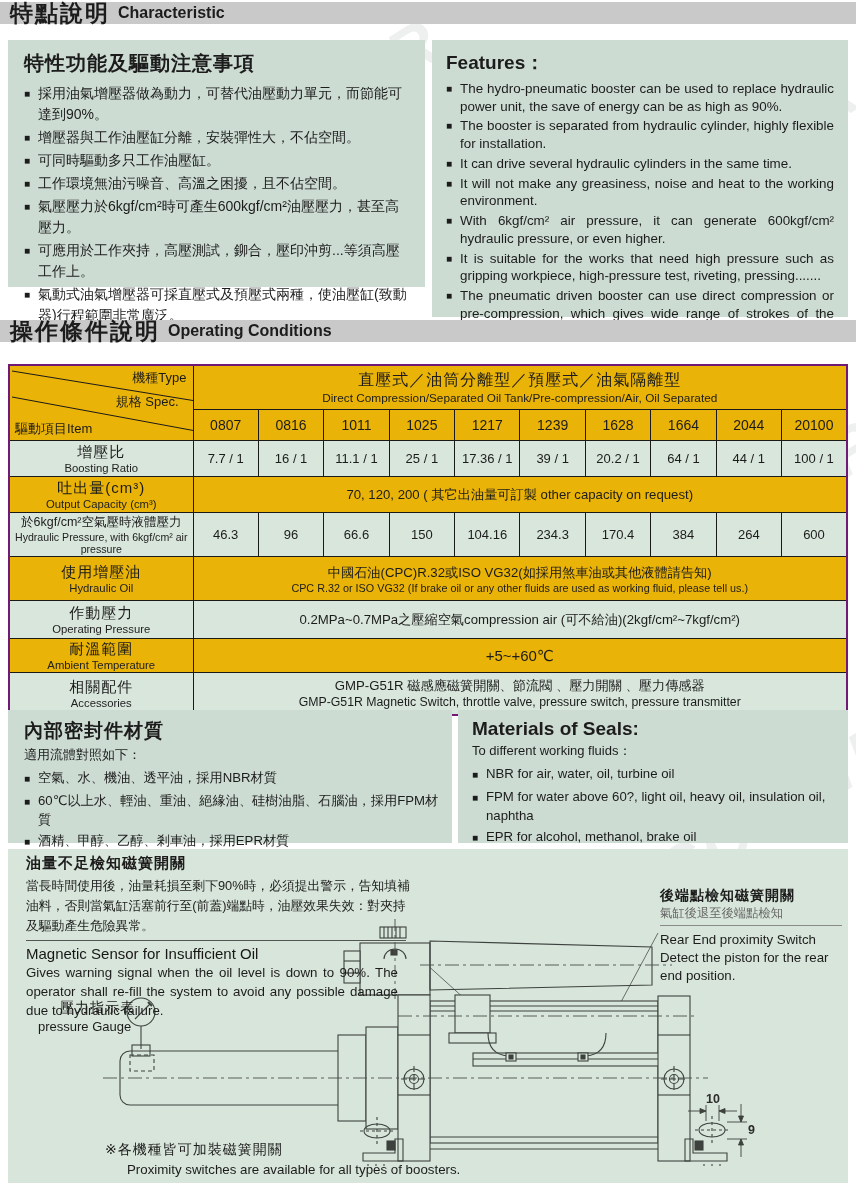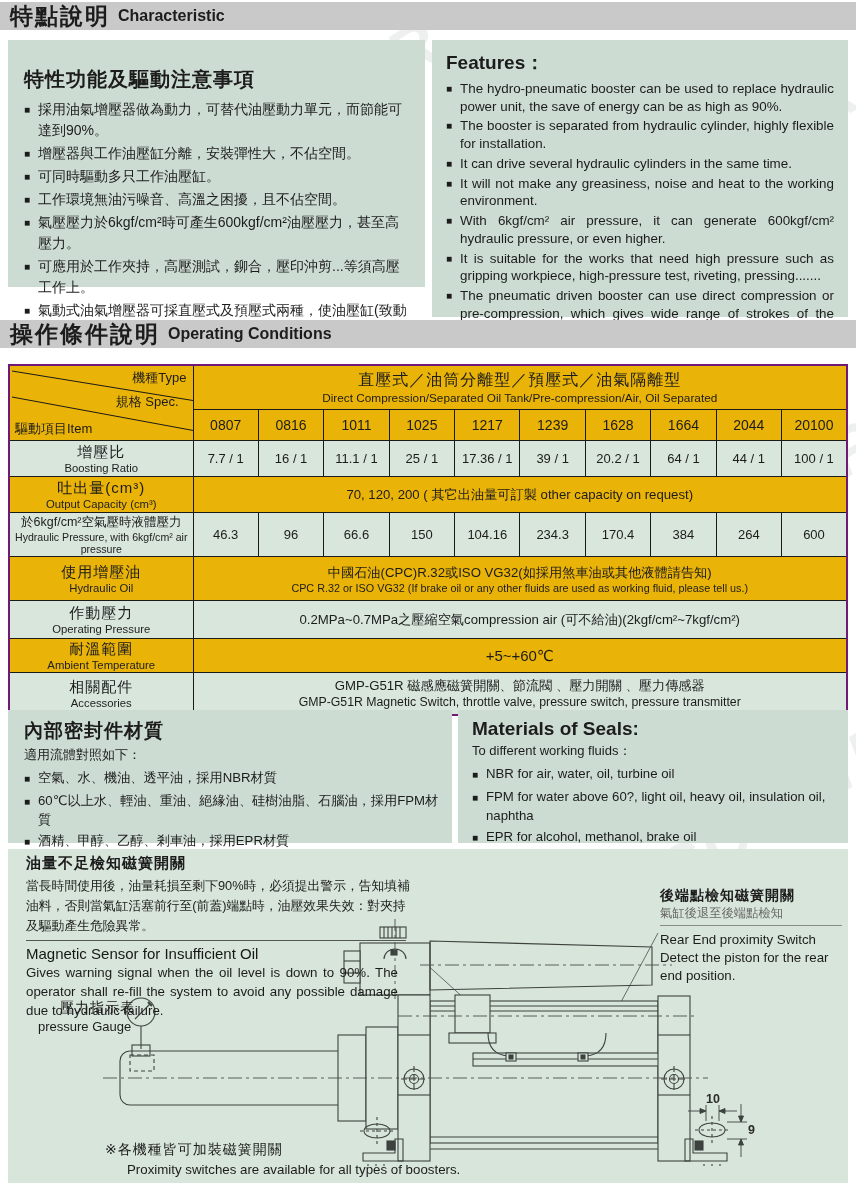--- a/index.html
+++ b/index.html
@@ -1,25 +1,25 @@
 <!DOCTYPE html>
 <html><head>
 <meta charset="utf-8">
 <style>
   html,body{margin:0;padding:0;background:#fff;}
   .sheet{position:relative;width:856px;height:1185px;background:#fff;overflow:hidden;
          font-family:"Liberation Sans","DejaVu Sans",sans-serif;color:#1c1c1c;}
   
-  .bar{position:absolute;left:0;width:856px;height:28px;background:#c8c9c8;
+  .bar{position:absolute;left:0;width:856px;height:22px;background:#c8c9c8;
        display:flex;align-items:center;padding-left:10px;box-sizing:border-box;}
   .bar .zh{font-size:23px;font-weight:bold;letter-spacing:2px;}
   .bar .en{font-size:16px;font-weight:bold;margin-left:8px;}
   
   .panel{position:absolute;background:#cddcd3;box-sizing:border-box;}
-  #panel-zh{left:8px;top:40px;width:417px;height:247px;padding:24px 14px 6px 16px;}
+  #panel-zh{left:8px;top:40px;width:417px;height:247px;padding:8px 14px 6px 16px;}
   #panel-en{left:432px;top:40px;width:416px;height:277px;padding:8px 14px 6px 14px;}
   #panel-zh h3{margin:2px 0 6px 0;font-size:20px;letter-spacing:1px;}
   #panel-en h3{margin:2px 0 4px 0;font-size:19px;}
   ul.blist{list-style:none;margin:0;padding:0;}
   ul.blist li{display:flex;margin:0 0 2px 0;}
   .sq{flex:0 0 14px;font-size:10px;line-height:21px;}
   #panel-zh .txt{flex:1;font-size:14px;line-height:1.5;}
   #panel-en .txt{flex:1;font-size:13.4px;line-height:1.32;text-align:justify;}
   #panel-en .sq{line-height:18px;}
   

